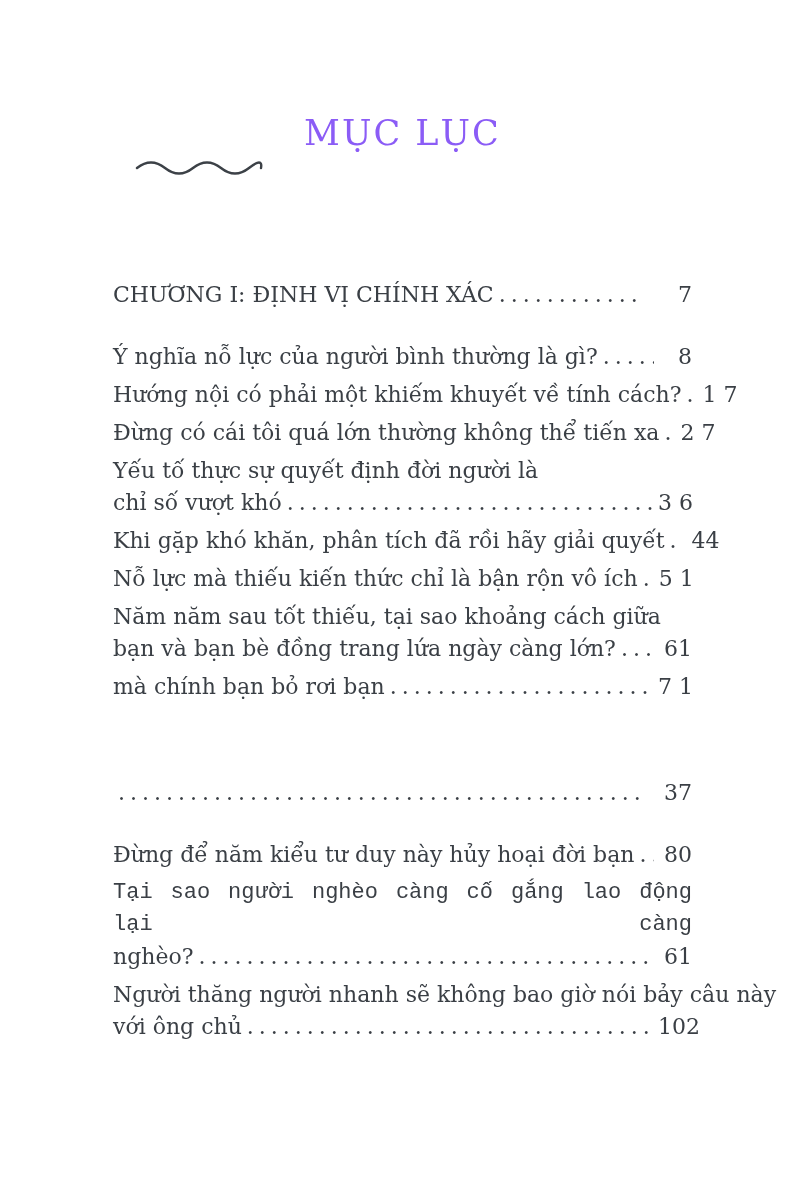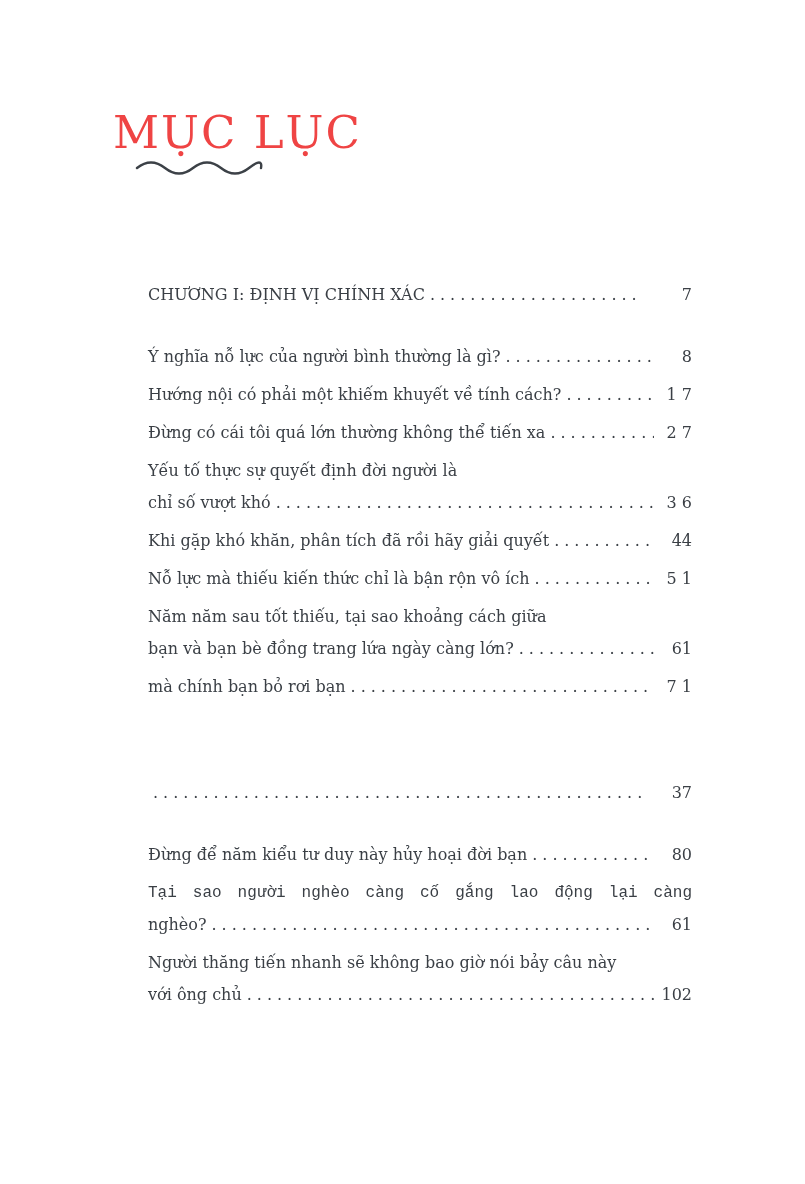--- a/index.html
+++ b/index.html
@@ -8,35 +8,35 @@
     width:805px;height:1184px;
     background:#ffffff;
     box-sizing:border-box;
     padding:112px 113px 0 113px;
     color:#3a3f45;
     font-family:"DejaVu Serif","Liberation Serif",serif;
     overflow:hidden;
   }
   .page-title{
     margin:0;
-    font-size:45px;
+    font-size:35px;
     font-weight:400;
     letter-spacing:2px;
     line-height:42px;
-    color:#ef4444;
+    color:#8b5cf6;
+    text-align:center;
   }
   .squiggle{
     display:block;
     margin:6px 0 0 22px;
   }
   .toc{
     margin-top:104px;
-    font-size:16px;
+    font-size:22px;
     line-height:32px;
-    margin-left:35px;
   }
   .row{
     display:flex;
     align-items:baseline;
   }
   .row .txt{
     white-space:nowrap;
     flex:0 1 auto;
   }
   .leader{
@@ -168,21 +168,21 @@
         </div>
         <div class="entry">
           <div class="line justify">Tại sao người nghèo càng cố gắng lao động lại càng</div>
           <div class="row">
             <span class="txt">nghèo?</span>
             <span class="leader"></span>
             <span class="num">61</span>
           </div>
         </div>
         <div class="entry">
-          <div class="line">Người thăng tiến nhanh sẽ không bao giờ nói bảy câu này</div>
+          <div class="line">Người thăng người nhanh sẽ không bao giờ nói bảy câu này</div>
           <div class="row">
             <span class="txt">với ông chủ</span>
             <span class="leader"></span>
             <span class="num">102</span>
           </div>
         </div>
       </section>
     </main>
 </div>
 

